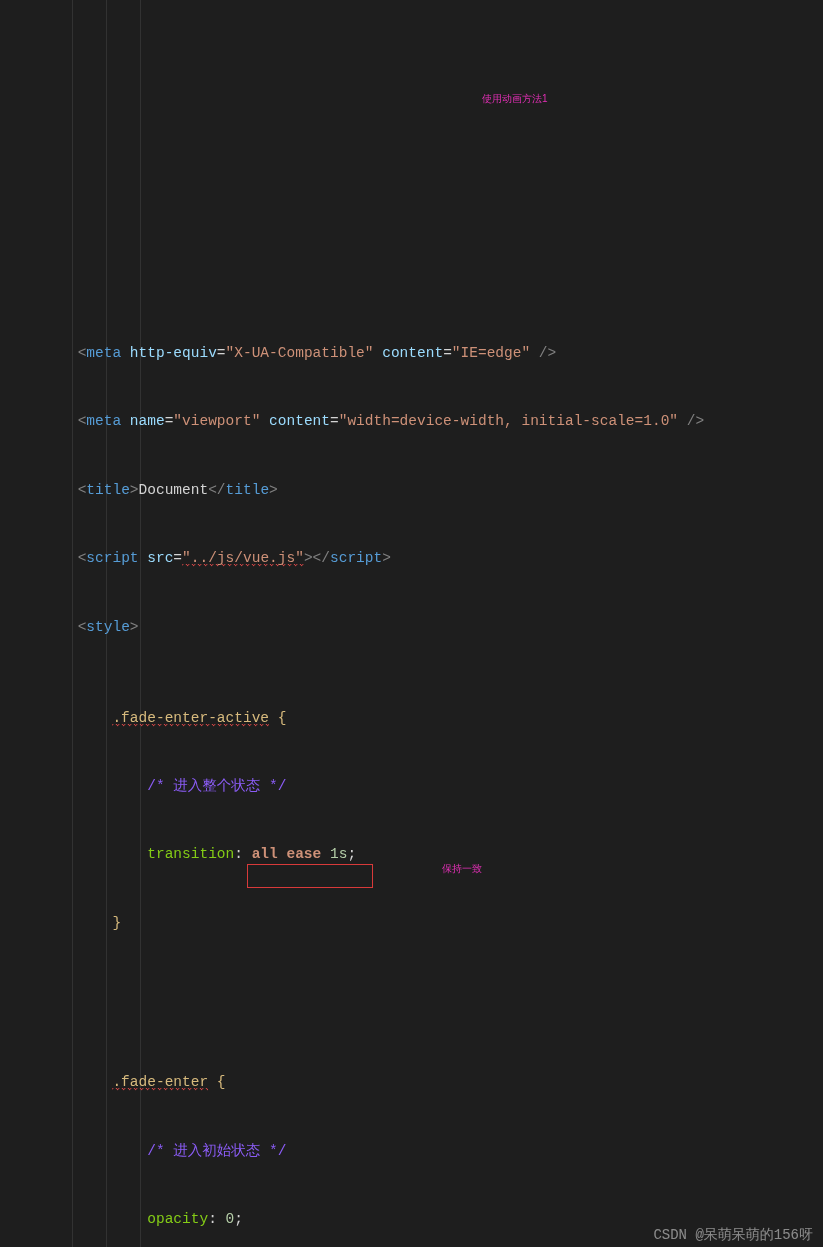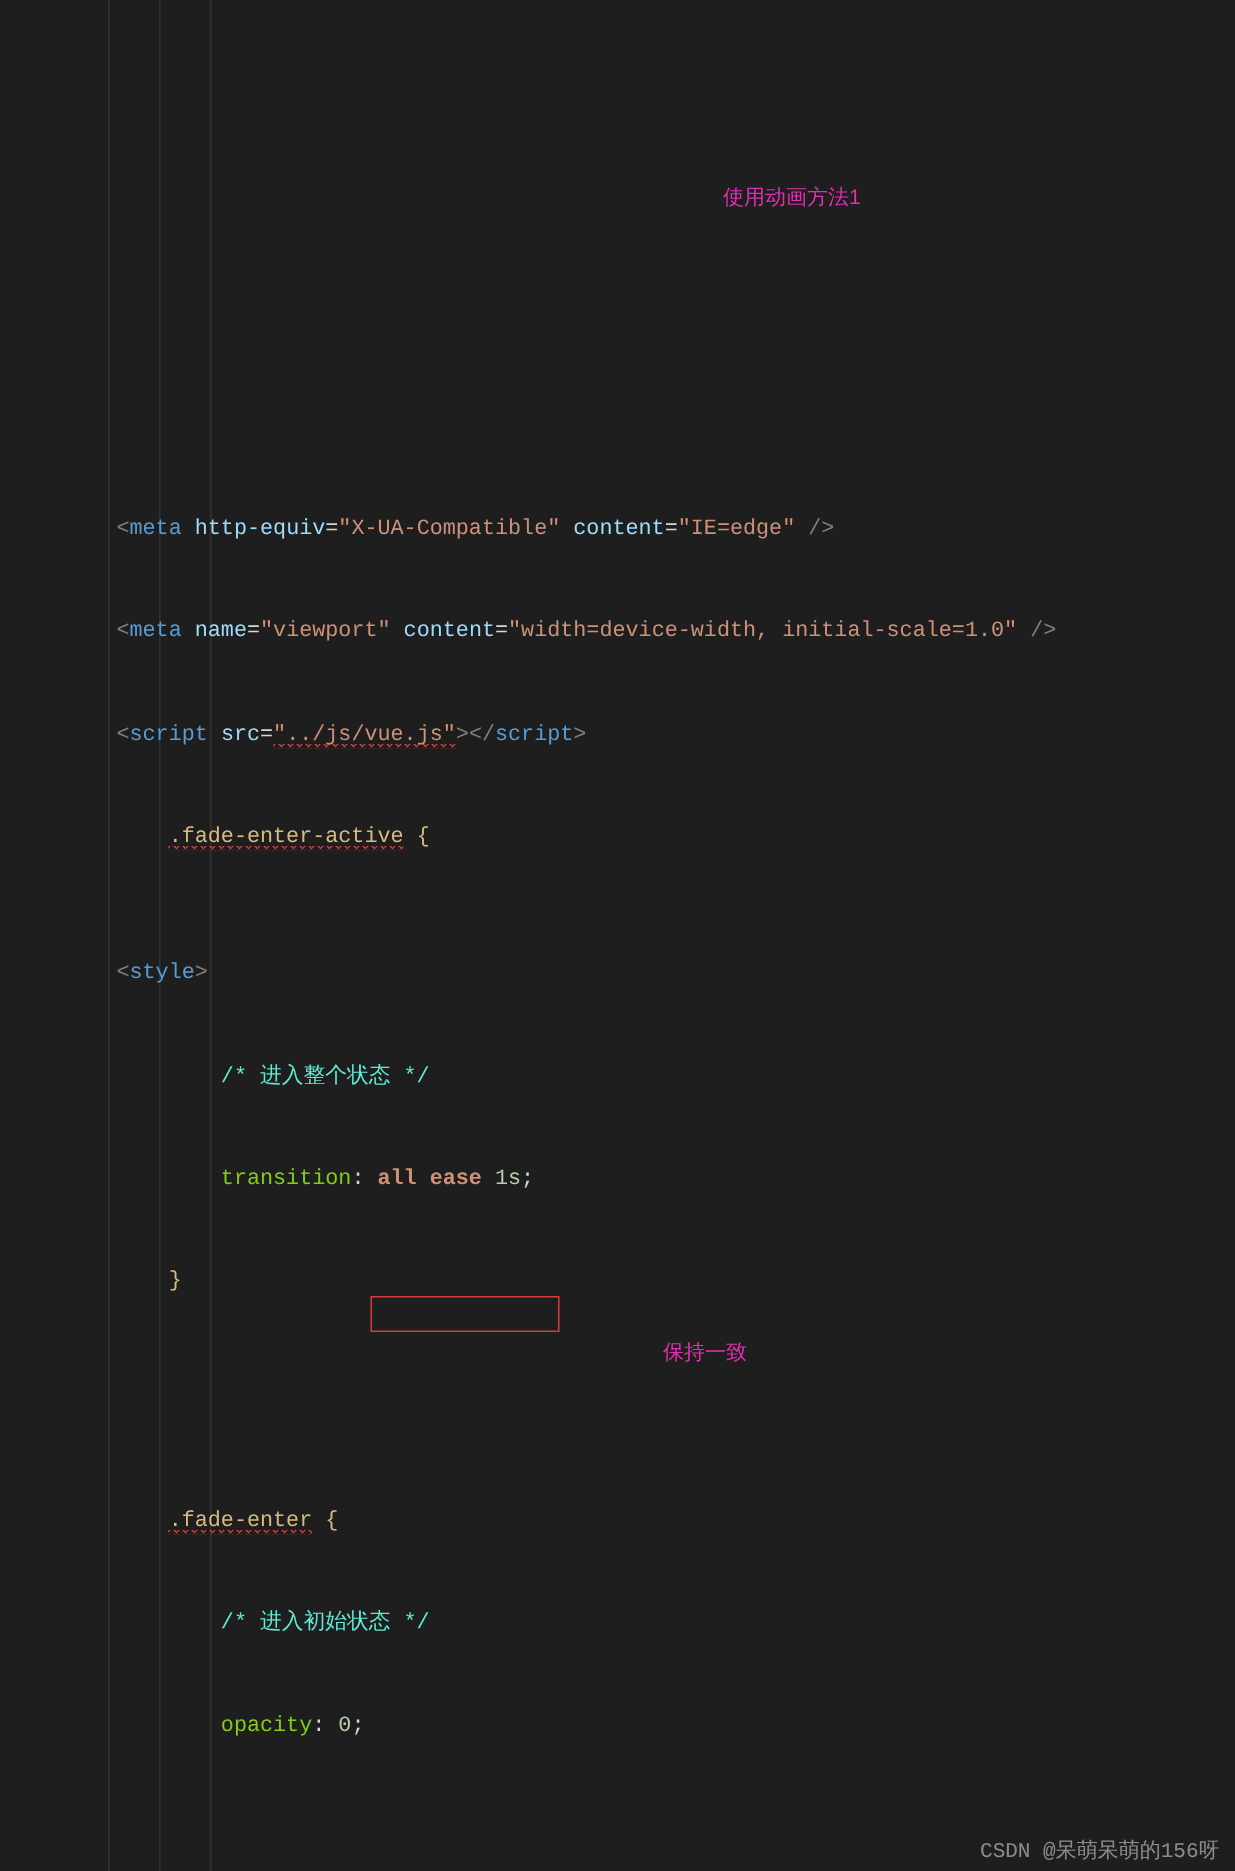--- a/index.html
+++ b/index.html
@@ -24,39 +24,38 @@
   }
   .gray   { color: #808080; }
   .tag    { color: #569cd6; }
   .attr   { color: #9cdcfe; }
   .str    { color: #ce9178; }
   .text   { color: #d4d4d4; }
   .sel    { color: #d7ba7d; }
   .prop   { color: #84cc16; }
   .val    { color: #ce9178; font-weight: bold; }
   .num    { color: #b5cea8; text-align: center; }
-  .comm   { color: #5eead4; }
+  .comm   { color: #8b5cf6; }
   .ws     { color: #d4d4d4; }
 
   .squig {
     background-image: linear-gradient(45deg, transparent 65%, #f14c4c 80%, transparent 90%),
                       linear-gradient(135deg, transparent 5%, #f14c4c 15%, transparent 25%);
     background-size: 6px 3px;
     background-repeat: repeat-x;
     background-position: bottom left;
     padding-bottom: 1px;
   }
 
   .anno {
     position: absolute;
     color: #e22fb5;
     font-family: "Microsoft YaHei", sans-serif;
-    font-size: 14px;
+    font-size: 10px;
     white-space: nowrap;
-    margin-top: 32px;
   }
   .redbox {
     position: absolute;
     border: 1px solid #d83a3a;
     pointer-events: none;
   }
   .watermark {
     position: absolute;
     right: 10px;
     bottom: 6px;
@@ -86,24 +85,25 @@
 
   
   <div class="anno" style="top:88px;left:482px;">使用动画方法1</div>
   <div class="anno" style="top:858px;left:442px;">保持一致</div>
   <div class="redbox" style="top:864px;left:247px;width:124px;height:22px;"></div>
   <div class="watermark">CSDN @呆萌呆萌的156呀</div>
 
   
   <div class="line">        <span class="gray">&lt;</span><span class="tag">meta</span><span> </span><span class="attr">http-equiv</span><span class="ws">=</span><span class="str">"X-UA-Compatible"</span><span> </span><span class="attr">content</span><span class="ws">=</span><span class="str">"IE=edge"</span><span class="gray"> /&gt;</span></div>
   <div class="line">        <span class="gray">&lt;</span><span class="tag">meta</span><span> </span><span class="attr">name</span><span class="ws">=</span><span class="str">"viewport"</span><span> </span><span class="attr">content</span><span class="ws">=</span><span class="str">"width=device-width, initial-scale=1.0"</span><span class="gray"> /&gt;</span></div>
+  <div class="line">        <span class="gray">&lt;</span><span class="tag">title</span><span class="gray">&gt;</span><span class="text">Document</span><span class="gray">&lt;/</span><span class="tag">title</span><span class="gray">&gt;</span></div>
   <div class="line">        <span class="gray">&lt;</span><span class="tag">script</span><span> </span><span class="attr">src</span><span class="ws">=</span><span class="str squig">"../js/vue.js"</span><span class="gray">&gt;</span><span class="gray">&lt;/</span><span class="tag">script</span><span class="gray">&gt;</span></div>
+  <div class="line">        <span class="gray">&lt;</span><span class="tag">style</span><span class="gray">&gt;</span></div>
+
   <div class="line">            <span class="sel squig">.fade-enter-active</span><span class="sel"> {</span></div>
-
-  <div class="line">        <span class="gray">&lt;</span><span class="tag">style</span><span class="gray">&gt;</span></div>
   <div class="line">                <span class="comm">/* 进入整个状态 */</span></div>
   <div class="line">                <span class="prop">transition</span><span class="ws">: </span><span class="val">all</span><span> </span><span class="val">ease</span><span> </span><span class="num">1s</span><span class="ws">;</span></div>
   <div class="line">            <span class="sel">}</span></div>
   <div class="line"><span> </span></div>
 
   <div class="line">            <span class="sel squig">.fade-enter</span><span class="sel"> {</span></div>
   <div class="line">                <span class="comm">/* 进入初始状态 */</span></div>
   <div class="line">                <span class="prop">opacity</span><span class="ws">: </span><span class="num">0</span><span class="ws">;</span></div>
   
   

